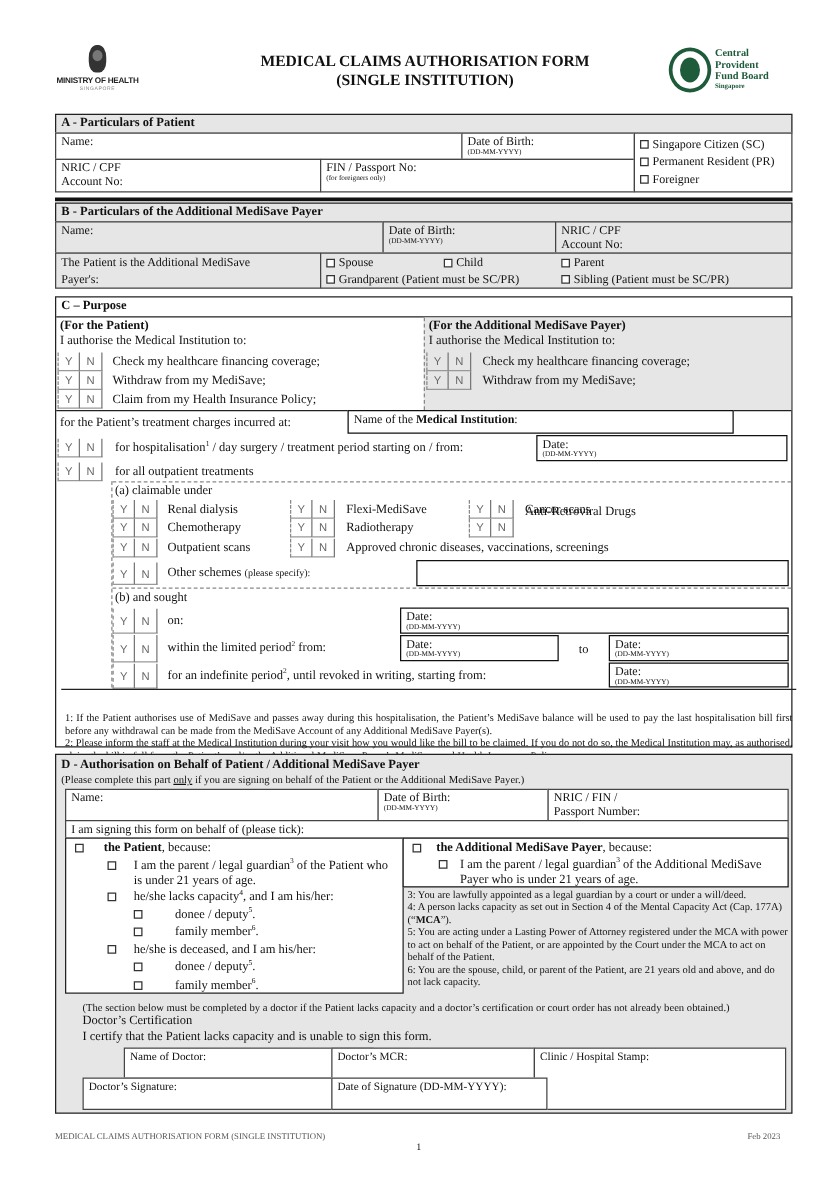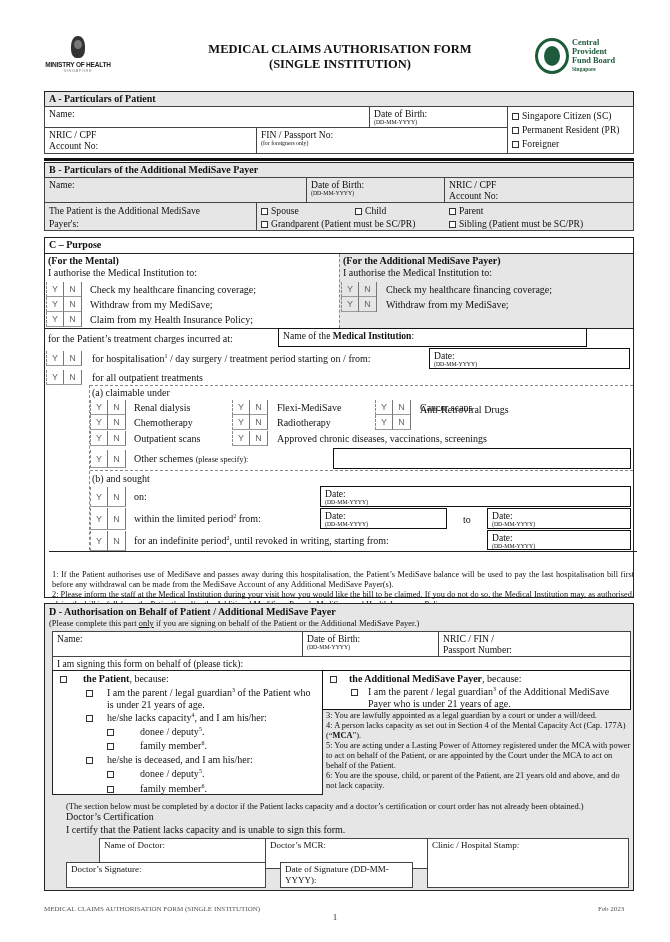--- a/index.html
+++ b/index.html
@@ -89,21 +89,21 @@
   <span class="abs" style="left:4px;top:1px;"><span class="chk"></span><span>Spouse</span></span>
   <span class="abs" style="left:98px;top:1px;"><span class="chk"></span><span>Child</span></span>
   <span class="abs" style="left:192px;top:1px;"><span class="chk"></span><span>Parent</span></span>
   <span class="abs" style="left:4px;top:14px;"><span class="chk"></span><span>Grandparent (Patient must be SC/PR)</span></span>
   <span class="abs" style="left:192px;top:14px;"><span class="chk"></span><span>Sibling (Patient must be SC/PR)</span></span>
 </div>
 
 <div class="box" style="left:44px;top:237px;width:590px;height:361px;"></div>
 <div class="abs" style="left:45px;top:238px;width:588px;height:16px;border-bottom:1px solid #222;font-weight:bold;padding:1px 4px;font-size:10px;">C – Purpose</div>
 
-<div class="lbl" style="left:48px;top:255px;font-weight:bold;">(For the Mental)</div>
+<div class="lbl" style="left:48px;top:255px;font-weight:bold;">(For the Patient)</div>
 <div class="lbl" style="left:48px;top:267px;">I authorise the Medical Institution to:</div>
 <div class="yn" style="left:46px;top:282px;">
     <span>Y</span>
     <span>N</span>
   </div>
 <div class="lbl" style="left:90px;top:284px;">Check my healthcare financing coverage;</div>
 <div class="yn" style="left:46px;top:297px;">
     <span>Y</span>
     <span>N</span>
   </div>
@@ -272,17 +272,17 @@
   <div>6: You are the spouse, child, or parent of the Patient, are 21 years old and above, and do not lack capacity.</div>
 </div>
 
 <div class="lbl" style="left:66px;top:800px;font-size:8.5px;">(The section below must be completed by a doctor if the Patient lacks capacity and a doctor’s certification or court order has not already been obtained.)</div>
 <div class="lbl" style="left:66px;top:811px;font-weight:normal;">Doctor’s Certification</div>
 <div class="lbl" style="left:66px;top:824px;">I certify that the Patient lacks capacity and is unable to sign this form.</div>
 <div class="cell" style="left:66px;top:838px;width:200px;height:25px;font-size:9px;margin-left:33px;"><span>Name of Doctor:</span></div>
 <div class="cell" style="left:265px;top:838px;width:163px;height:31px;font-size:9px;"><span>Doctor’s MCR:</span></div>
 <div class="cell" style="left:427px;top:838px;width:202px;height:50px;font-size:9px;"><span>Clinic / Hospital Stamp:</span></div>
 <div class="cell" style="left:66px;top:862px;width:200px;height:26px;font-size:9px;"><span>Doctor’s Signature:</span></div>
-<div class="cell" style="left:280px;top:862px;width:133px;height:26px;font-size:9px;"><span>Date of Signature (DD-MM-YYYY):</span></div>
+<div class="cell" style="left:265px;top:862px;width:173px;height:26px;font-size:9px;"><span>Date of Signature (DD-MM-YYYY):</span></div>
 
 <div class="lbl" style="left:44px;top:903px;font-size:7px;color:#555;">MEDICAL CLAIMS AUTHORISATION FORM (SINGLE INSTITUTION)</div>
 <div class="lbl" style="left:333px;top:912px;font-size:8px;">1</div>
 <div class="lbl" style="left:598px;top:903px;font-size:7px;color:#555;">Feb 2023</div>
 
 </body></html>

